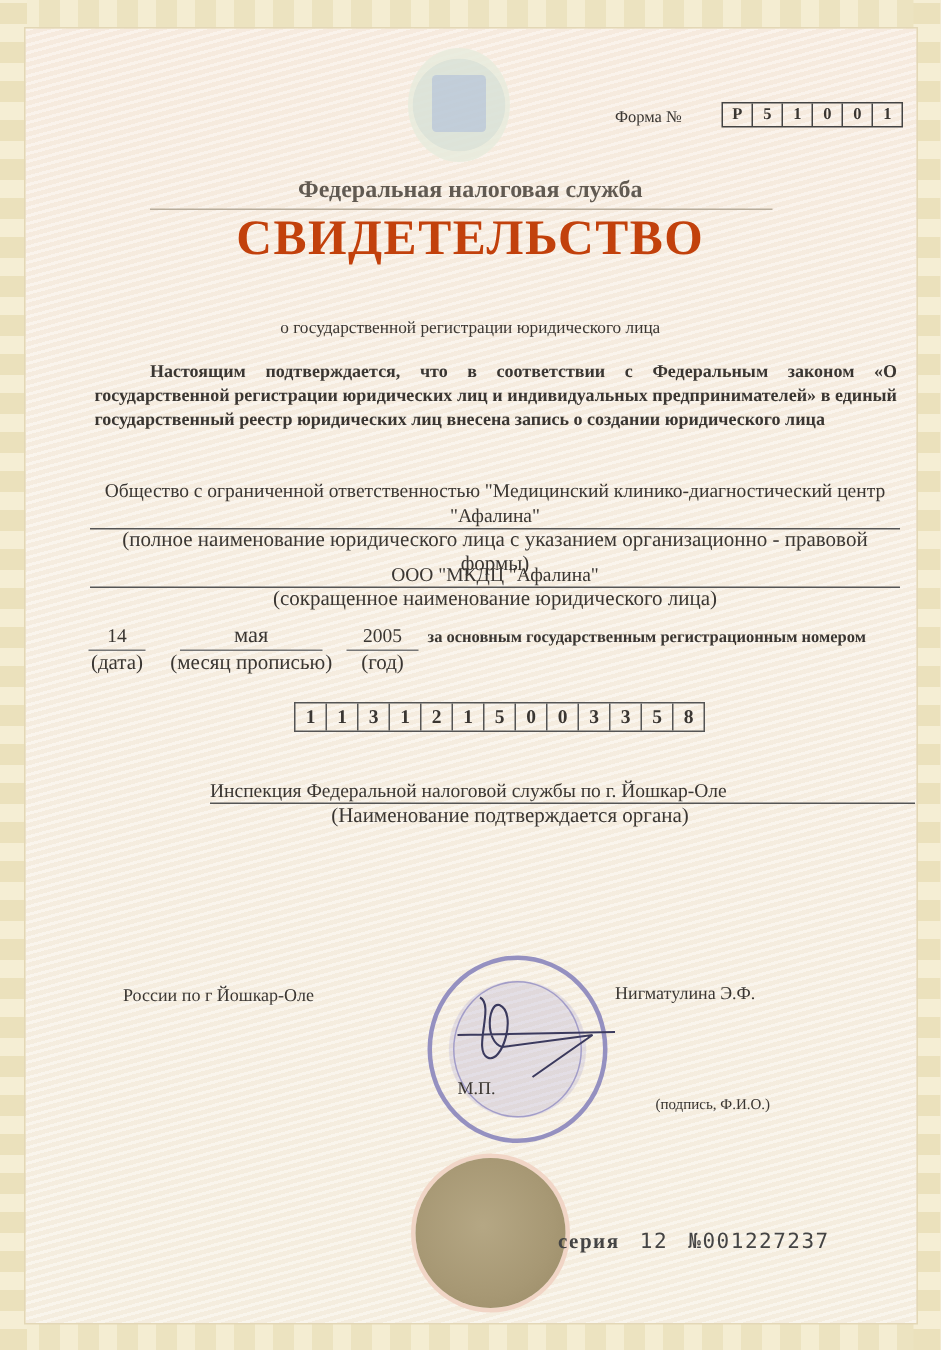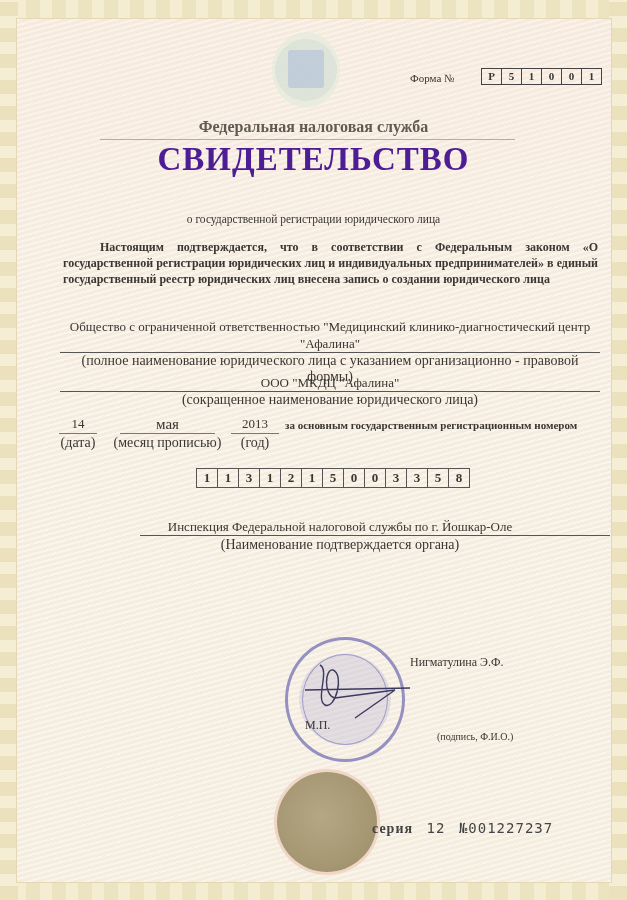--- a/index.html
+++ b/index.html
@@ -37,21 +37,21 @@
   }
   .forma-label { left:410px; top:72px; font-size:11px; }
   .forma-boxes { left:481px; top:68px; display:flex; border:1px solid #444; }
   .forma-boxes span {
     width:19px; height:15px; font-size:11px; font-weight:bold; text-align:center;
     line-height:15px; border-right:1px solid #444;
   }
   .forma-boxes span:last-child { border-right:none; }
   .agency { left:0; width:627px; top:118px; text-align:center; font-size:16px; font-weight:bold; color:#615a52; }
   .agency-line { left:100px; width:415px; top:139px; height:1px; background:#b8ad9c; }
-  .title { left:0; width:627px; top:141px; text-align:center; font-size:33px; font-weight:bold; color:#4c1d95; letter-spacing:1px; }
+  .title { left:0; width:627px; top:141px; text-align:center; font-size:33px; font-weight:bold; color:#c2410c; letter-spacing:1px; }
   .subtitle { left:0; width:627px; top:213px; text-align:center; font-size:11.5px; font-weight:normal; }
   .para {
     left:63px; width:535px; top:239px; font-size:12px; font-weight:bold; line-height:16px;
     text-align:justify; text-indent:37px;
   }
   .fullname { left:60px; width:540px; top:318px; text-align:center; font-size:13px; line-height:17px; }
   .line { height:1px; background:#555; }
   .caption { font-size:14px; text-align:center; }
   .ogrn-label { left:285px; top:419px; font-size:11px; font-weight:bold; }
   .ogrn-boxes { left:196px; top:468px; display:flex; border:1px solid #555; }
@@ -114,48 +114,49 @@
 <div class="abs caption" style="left:60px;width:540px;top:392px">(сокращенное наименование юридического лица)</div>
 
 <div class="abs" style="left:59px;width:38px;top:416px;text-align:center;font-size:13px">14</div>
 <div class="abs line" style="left:59px;width:38px;top:433px;background:#777"></div>
 <div class="abs caption" style="left:54px;width:48px;top:435px">(дата)</div>
 
 <div class="abs" style="left:120px;width:95px;top:416px;text-align:center;font-size:15px">мая</div>
 <div class="abs line" style="left:120px;width:95px;top:433px;background:#777"></div>
 <div class="abs caption" style="left:112px;width:111px;top:435px">(месяц прописью)</div>
 
-<div class="abs" style="left:231px;width:48px;top:416px;text-align:center;font-size:13px">2013</div>
+<div class="abs" style="left:231px;width:48px;top:416px;text-align:center;font-size:13px">2005</div>
 <div class="abs line" style="left:231px;width:48px;top:433px;background:#777"></div>
 <div class="abs caption" style="left:231px;width:48px;top:435px">(год)</div>
 
 <div class="abs ogrn-label">за основным государственным регистрационным номером</div>
 <div class="abs ogrn-boxes">
   <span>1</span>
   <span>1</span>
   <span>3</span>
   <span>1</span>
   <span>2</span>
   <span>1</span>
   <span>5</span>
   <span>0</span>
   <span>0</span>
   <span>3</span>
   <span>3</span>
   <span>5</span>
   <span>8</span>
 </div>
 
-<div class="abs" style="left:140px;width:400px;top:519px;text-align:center;font-size:13px">Инспекция Федеральной налоговой службы по г. Йошкар-Оле</div>
+<div class="abs" style="left:140px;width:400px;top:519px;text-align:left;font-size:13px">Инспекция Федеральной налоговой службы по г. Йошкар-Оле</div>
 <div class="abs line" style="left:140px;width:470px;top:535px"></div>
 <div class="abs caption" style="left:140px;width:400px;top:537px">(Наименование подтверждается органа)</div>
 
 <div class="abs signer" style="left:65px;top:610px;font-size:13px">
 </div>
 <div class="abs signer" style="left:82px;top:655px">
+  <div>России по г Йошкар-Оле</div>
 </div>
 
 <div class="abs stamp">
     <div class="stamp-inner"></div>
   </div>
 <svg class="abs signature" viewBox="0 0 120 60">
   <path d="M10 30 L115 28 M25 5 C35 10, 20 40, 30 45 C40 50, 50 15, 38 10 C30 8, 28 35, 40 38 L100 30 L60 58" stroke="#3b3a5e" stroke-width="1.4" fill="none"></path>
 </svg>
 <div class="abs" style="left:410px;top:655px;font-size:12px">Нигматулина Э.Ф.</div>
 <div class="abs" style="left:305px;top:718px;font-size:12px">М.П.</div>

